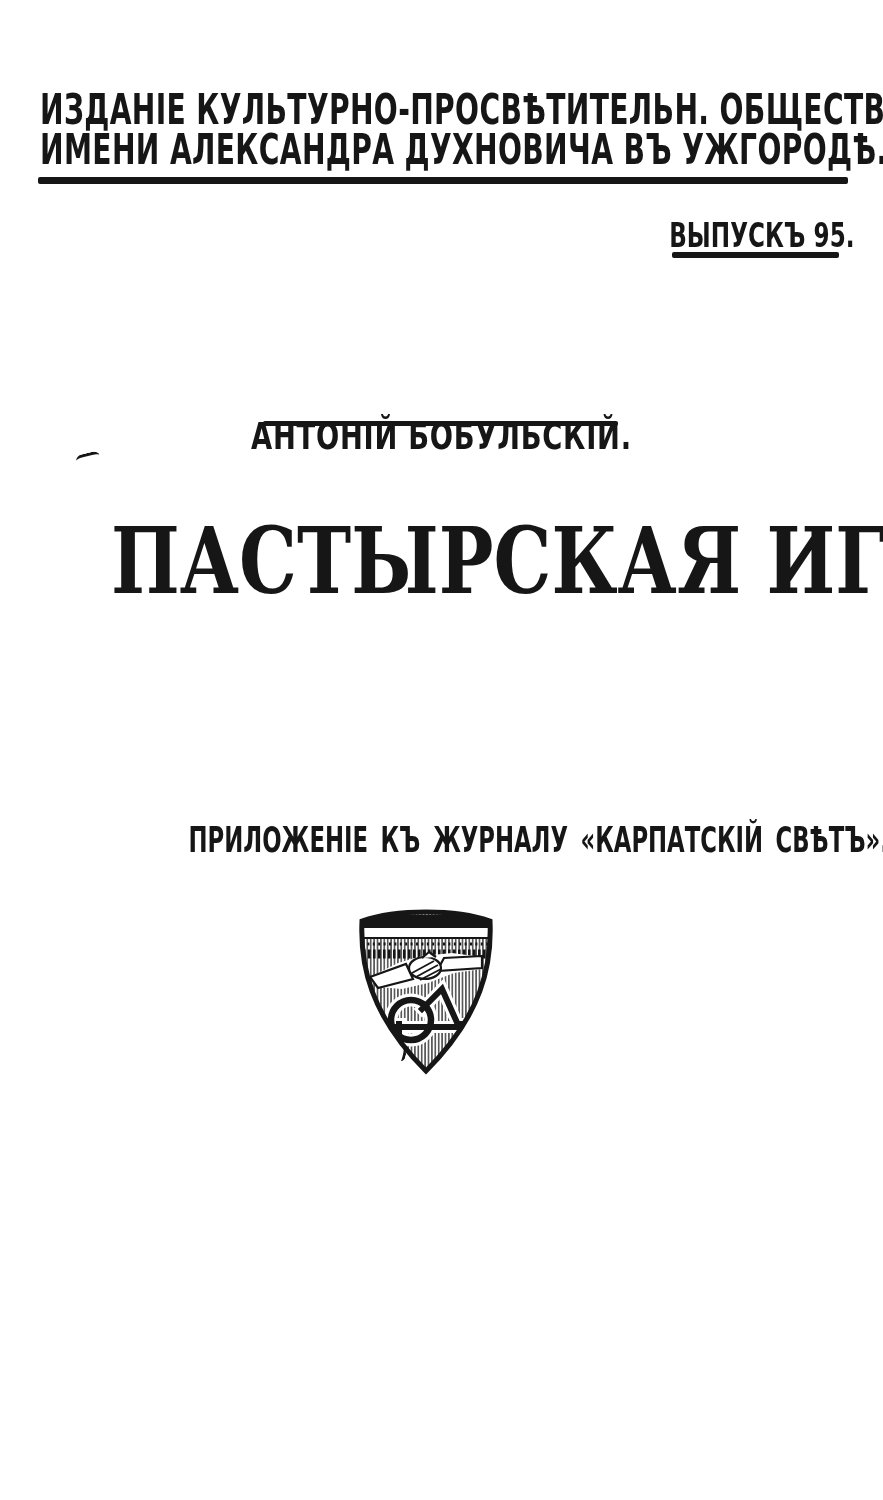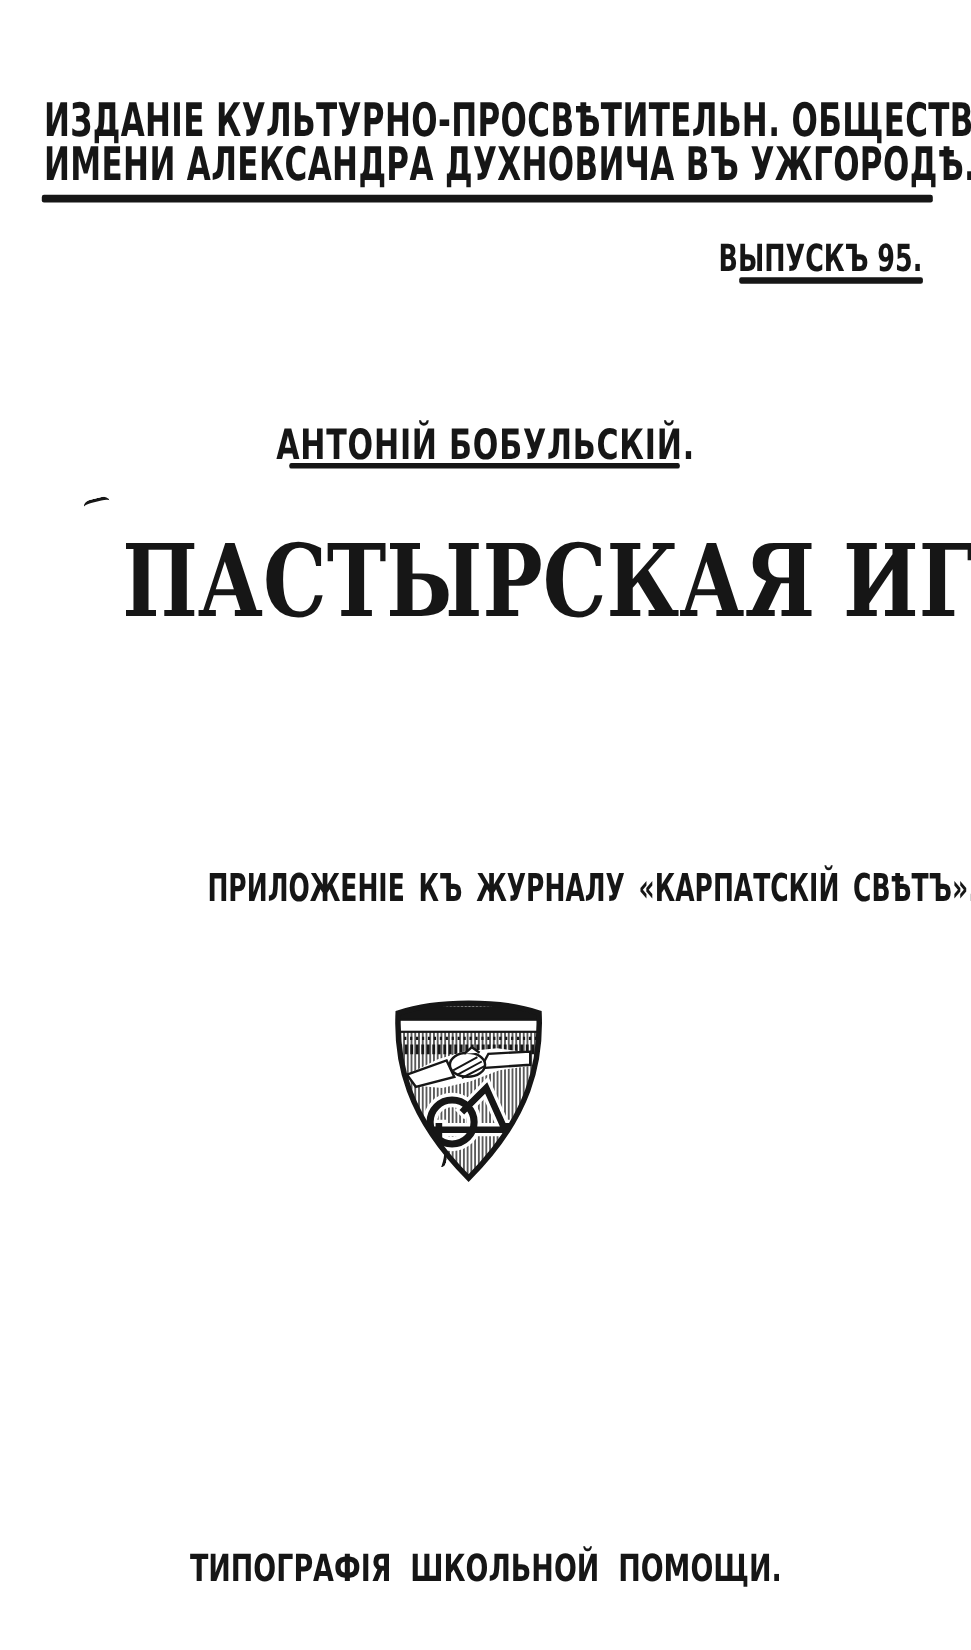--- a/index.html
+++ b/index.html
@@ -31,28 +31,28 @@
     text-align-last: justify;
     white-space: nowrap;
   }
 
   .rule { background: var(--ink); }
   .rule-header { left: 38px; top: 177px; width: 810px; height: 7px; border-radius: 2px; }
   .rule-issue  { left: 672px; top: 252px; width: 167px; height: 6px; border-radius: 2px; }
   .rule-author { left: 263px; top: 421px; width: 355px; height: 5px; border-radius: 2px; }
 
   
-  .issue-wrap { left: 0; top: 218px; width: 883px; text-align: right; padding-right: 44px; }
+  .issue-wrap { left: 0; top: 218px; width: 883px; text-align: right; padding-right: 28px; }
   .issue-wrap .inner {
     display: inline-block; white-space: nowrap;
     font-weight: bold; font-size: 34px; line-height: 1;
     transform: scaleX(0.68); transform-origin: right center;
   }
 
-  .center-wrap { left: 0; width: 883px; text-align: center; }
+  .center-wrap { left: 0; width: 883px; text-align: center; margin-top: 32px; }
   .center-wrap .inner { display: inline-block; white-space: nowrap; line-height: 1; transform-origin: center center; }
 
   .author-wrap { top: 385px; }
   .author-wrap .inner { font-weight: bold; font-size: 38px; letter-spacing: 1px; transform: scaleX(0.72); }
 
   .title-wrap { top: 484px; }
   .title-wrap .inner {
     font-family: "DejaVu Serif", serif;
     font-weight: bold; font-size: 91px;
     transform: scaleX(0.80);
@@ -151,17 +151,14 @@
         <circle cx="59" cy="117" r="20" stroke="#161616" stroke-width="6.5"></circle>
         <path d="M70,106 L90,86 L107,124 M45,124 L111,124 M47,121 L47,132 M109,121 L109,132" stroke="#161616" stroke-width="6"></path>
       </g>
     </g>
 
     <path d="M10,18 C30,11 50,9 74,9 C98,9 118,11 138,18 C140,62 130,112 74,168 C18,112 8,62 10,18 Z" fill="none" stroke="#161616" stroke-width="5"></path>
   </svg>
 
   <div class="abs ink-comma"></div>
 
-  <div class="abs center-wrap imprint2-wrap">
-    <span class="inner">ТИПОГРАФІЯ ШКОЛЬНОЙ ПОМОЩИ.</span>
-  </div>
 
 </div>
 
 </body></html>

